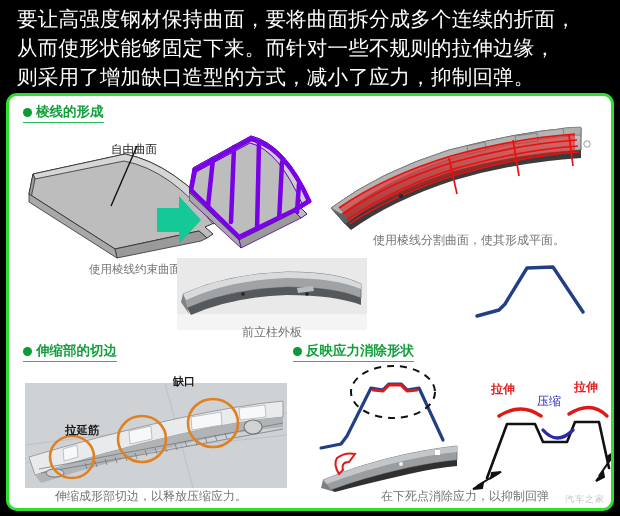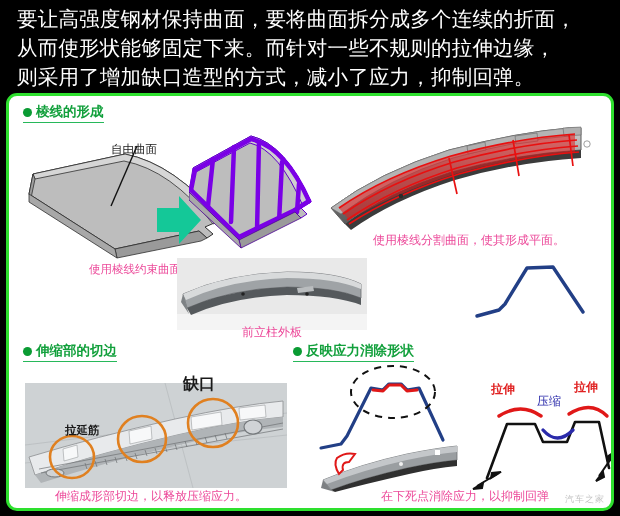--- a/index.html
+++ b/index.html
@@ -35,21 +35,21 @@
   .sec-head {
     position: absolute; display: flex; align-items: center; gap: 2px;
     color: #12a03c; font-weight: bold; font-size: 13.5px;
     border-bottom: 1.3px solid #27b85a; padding-bottom: 1px;
     white-space: nowrap;
   }
   .bullet { width: 9px; height: 9px; border-radius: 50%; background: #0a9b33; display:inline-block; margin-right:2px; flex:0 0 auto;}
 
   
   .lbl { position: absolute; white-space: nowrap; font-size: 11px; color: #1a1a1a; }
-  .cap { position: absolute; white-space: nowrap; font-size: 11.5px; color: #ec4899; }
+  .cap { position: absolute; white-space: nowrap; font-size: 11.5px; color: #737373; }
   .cap-big { font-size: 12px; }
 
   .redlbl { position:absolute; white-space:nowrap; font-size: 12px; font-weight:bold; color:#e02020; }
   .bluelbl { position:absolute; white-space:nowrap; font-size: 12px; font-weight:normal; color:#2a2aaa; }
 
   svg { display: block; }
   .abs { position: absolute; }
 
   .watermark {
     position: absolute; right: 6px; bottom: 2px;
@@ -210,21 +210,21 @@
         <ellipse cx="228" cy="44" rx="9" ry="7" fill="#d0d3d6" stroke="#75797c" stroke-width="1.2"></ellipse>
         <ellipse cx="30" cy="90" rx="9" ry="4" fill="#d0d3d6" stroke="#75797c" stroke-width="1"></ellipse>
 
         <g fill="none" stroke="#e08020" stroke-width="2.6">
           <ellipse cx="47" cy="74" rx="22" ry="21"></ellipse>
           <ellipse cx="117" cy="56" rx="24" ry="23"></ellipse>
           <ellipse cx="188" cy="40" rx="25" ry="24"></ellipse>
         </g>
       </svg>
       <div class="lbl" style="left:56px; top:327px; font-weight:bold; font-size:11.5px;">拉延筋</div>
-      <div class="lbl" style="left:174px; top:278px; font-weight:bold; font-size:16px;">缺口</div>
+      <div class="lbl" style="left:164px; top:278px; font-weight:bold; font-size:11px;">缺口</div>
       <div class="cap cap-big" style="left:46px; top:392px;">伸缩成形部切边，以释放压缩应力。</div>
 
       <div class="sec-head" style="left:284px; top:246px;">
         <span class="bullet"></span>
         <span>反映应力消除形状</span>
       </div>
 
       <svg class="abs" style="left:306px; top:268px;" width="150" height="128" viewBox="0 0 150 128">
         <path d="M6,84 L26,80 L32,72 L56,24 L68,26 L74,20 L86,20 L92,26 L104,24 L128,76" fill="none" stroke="#223f86" stroke-width="3.2" stroke-linejoin="round" stroke-linecap="round"></path>
         <path d="M58,26 L68,27 L74,21 L86,21 L92,27 L102,26" fill="none" stroke="#e01818" stroke-width="3" stroke-linejoin="round" stroke-linecap="round"></path>

